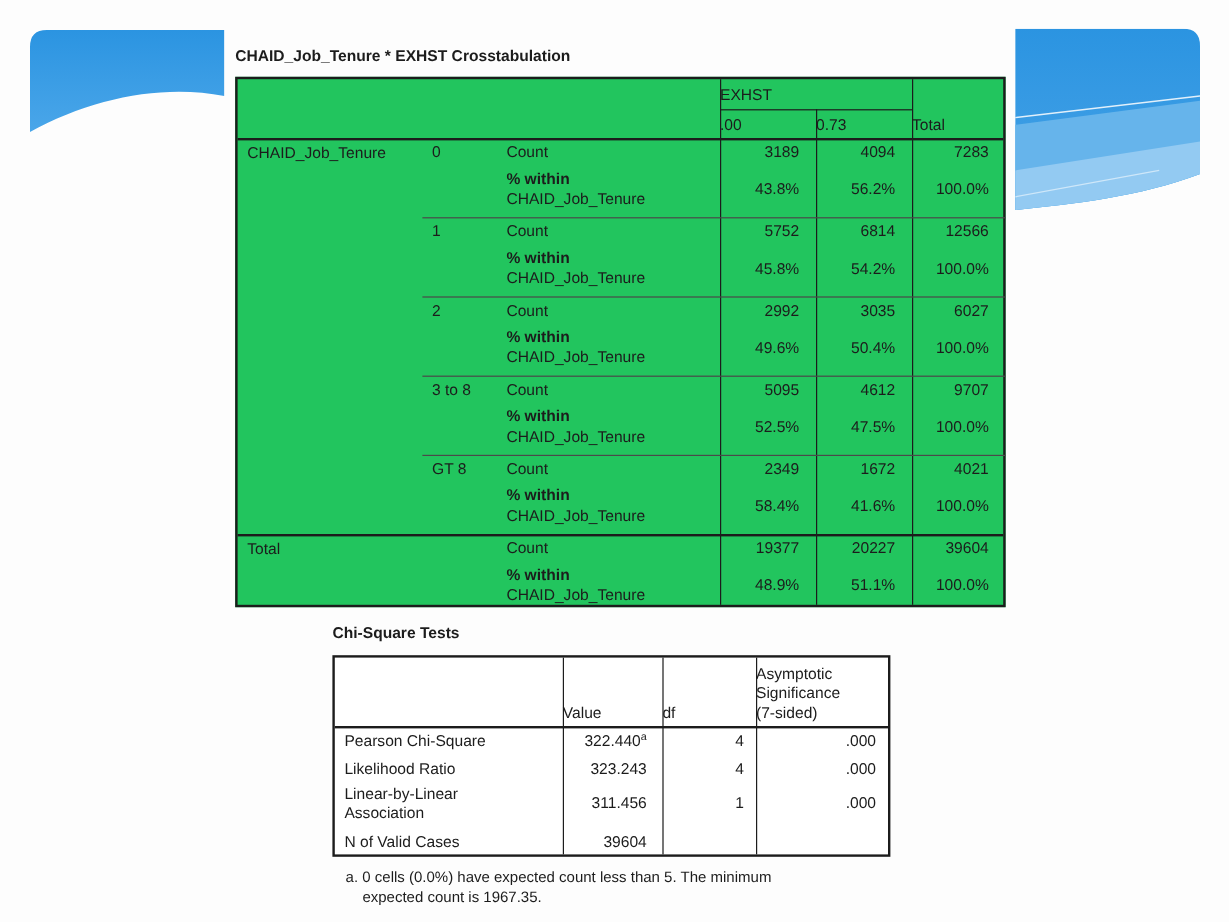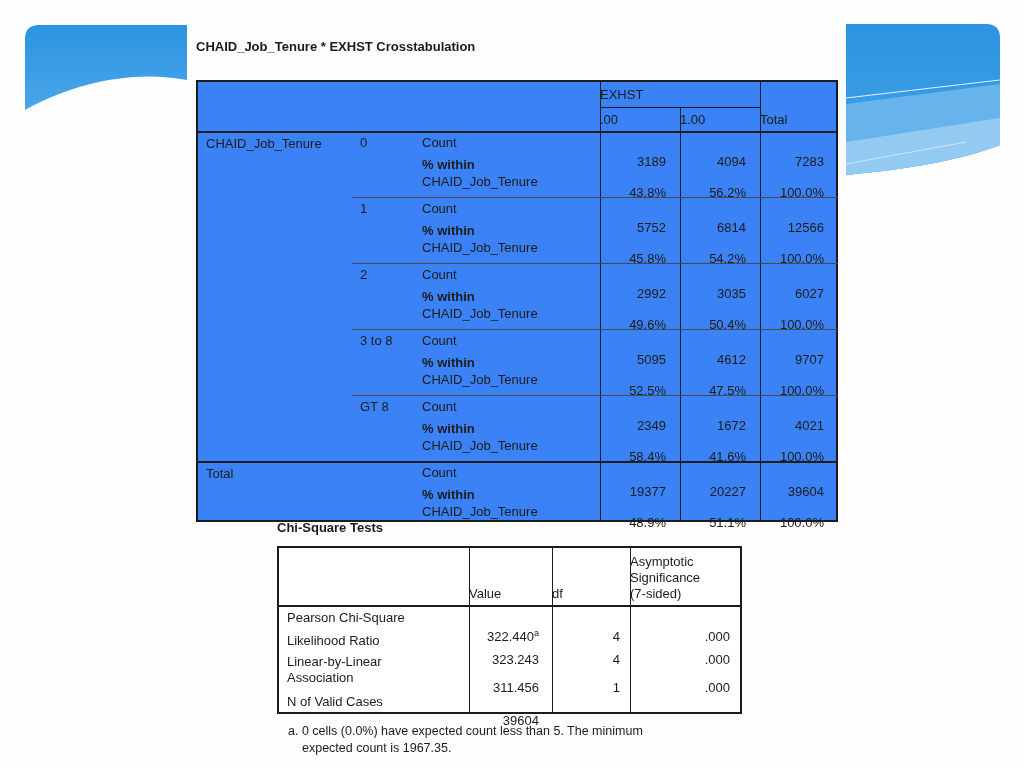--- a/index.html
+++ b/index.html
@@ -1,31 +1,31 @@
 <!DOCTYPE html>
 <html><head>
 <meta charset="utf-8">
 <style>
   * { margin:0; padding:0; box-sizing:border-box; }
   html,body { width:1024px; height:768px; }
   body { font-family:"Liberation Sans", sans-serif; background:#fdfdfd; color:#1c1c1c; position:relative; overflow:hidden; }
 
   .abs { position:absolute; }
   .t { position:absolute; font-size:13px; color:#1c1c1c; white-space:nowrap; line-height:15px; }
-  .num { text-align:right;margin-top:19px; }
+  .num { text-align:right; }
   .bold { font-weight:bold; }
   .center { }
 
   
   #swoosh-left { position:absolute; left:25px; top:25px; width:162px; height:85px; }
   #swoosh-right { position:absolute; left:846px; top:24px; width:154px; height:151px; }
 
   
   #xt-title { left:196px; top:39px; width:642px; }
-  #xt { left:196px; top:80px; width:642px; height:442px; border:2px solid #1c1c1c; background:#3b82f6; }
+  #xt { left:196px; top:64px; width:642px; height:442px; border:2px solid #1c1c1c; background:#22c55e; }
   .line { position:absolute; background:#1c1c1c; }
   .sep { position:absolute; background:#4a4a4a; height:1px; left:154px; width:486px; }
   #xt .vl-a { left:402px; top:0; bottom:0; width:1px; }
   #xt .vl-b { left:482px; top:25px; bottom:0; width:1px; }
   #xt .vl-c { left:562px; top:0; bottom:0; width:1px; }
   #xt .hl-exhst { left:402px; top:25px; width:160px; height:1px; }
   #xt .hl-head { left:0; top:49px; width:100%; height:2px; }
   #xt .hl-total { left:0; top:379px; width:100%; height:2px; }
 
   .grp { position:absolute; left:0; width:638px; height:66px; }
@@ -91,21 +91,21 @@
   <div class="line hl-exhst"></div>
   <div class="line hl-head"></div>
   <div class="line hl-total"></div>
   <div class="sep" style="top:115px"></div>
   <div class="sep" style="top:181px"></div>
   <div class="sep" style="top:247px"></div>
   <div class="sep" style="top:313px"></div>
 
   <div class="t center" style="left:402px;top:5px;width:160px">EXHST</div>
   <div class="t center" style="left:402px;top:30px;width:80px">.00</div>
-  <div class="t center" style="left:482px;top:30px;width:80px">1.00</div>
+  <div class="t center" style="left:482px;top:30px;width:80px">0.73</div>
   <div class="t center" style="left:562px;top:30px;width:76px">Total</div>
 
   <div class="t" style="left:8px;top:54px">CHAID_Job_Tenure</div>
   <div class="t" style="left:8px;top:384px">Total</div>
 
   <div class="grp" style="top:49px">
     <div class="t cat">0</div>
     <div class="t cl">Count</div>
     <div class="t pw1">% within</div>
     <div class="t pw2">CHAID_Job_Tenure</div>

